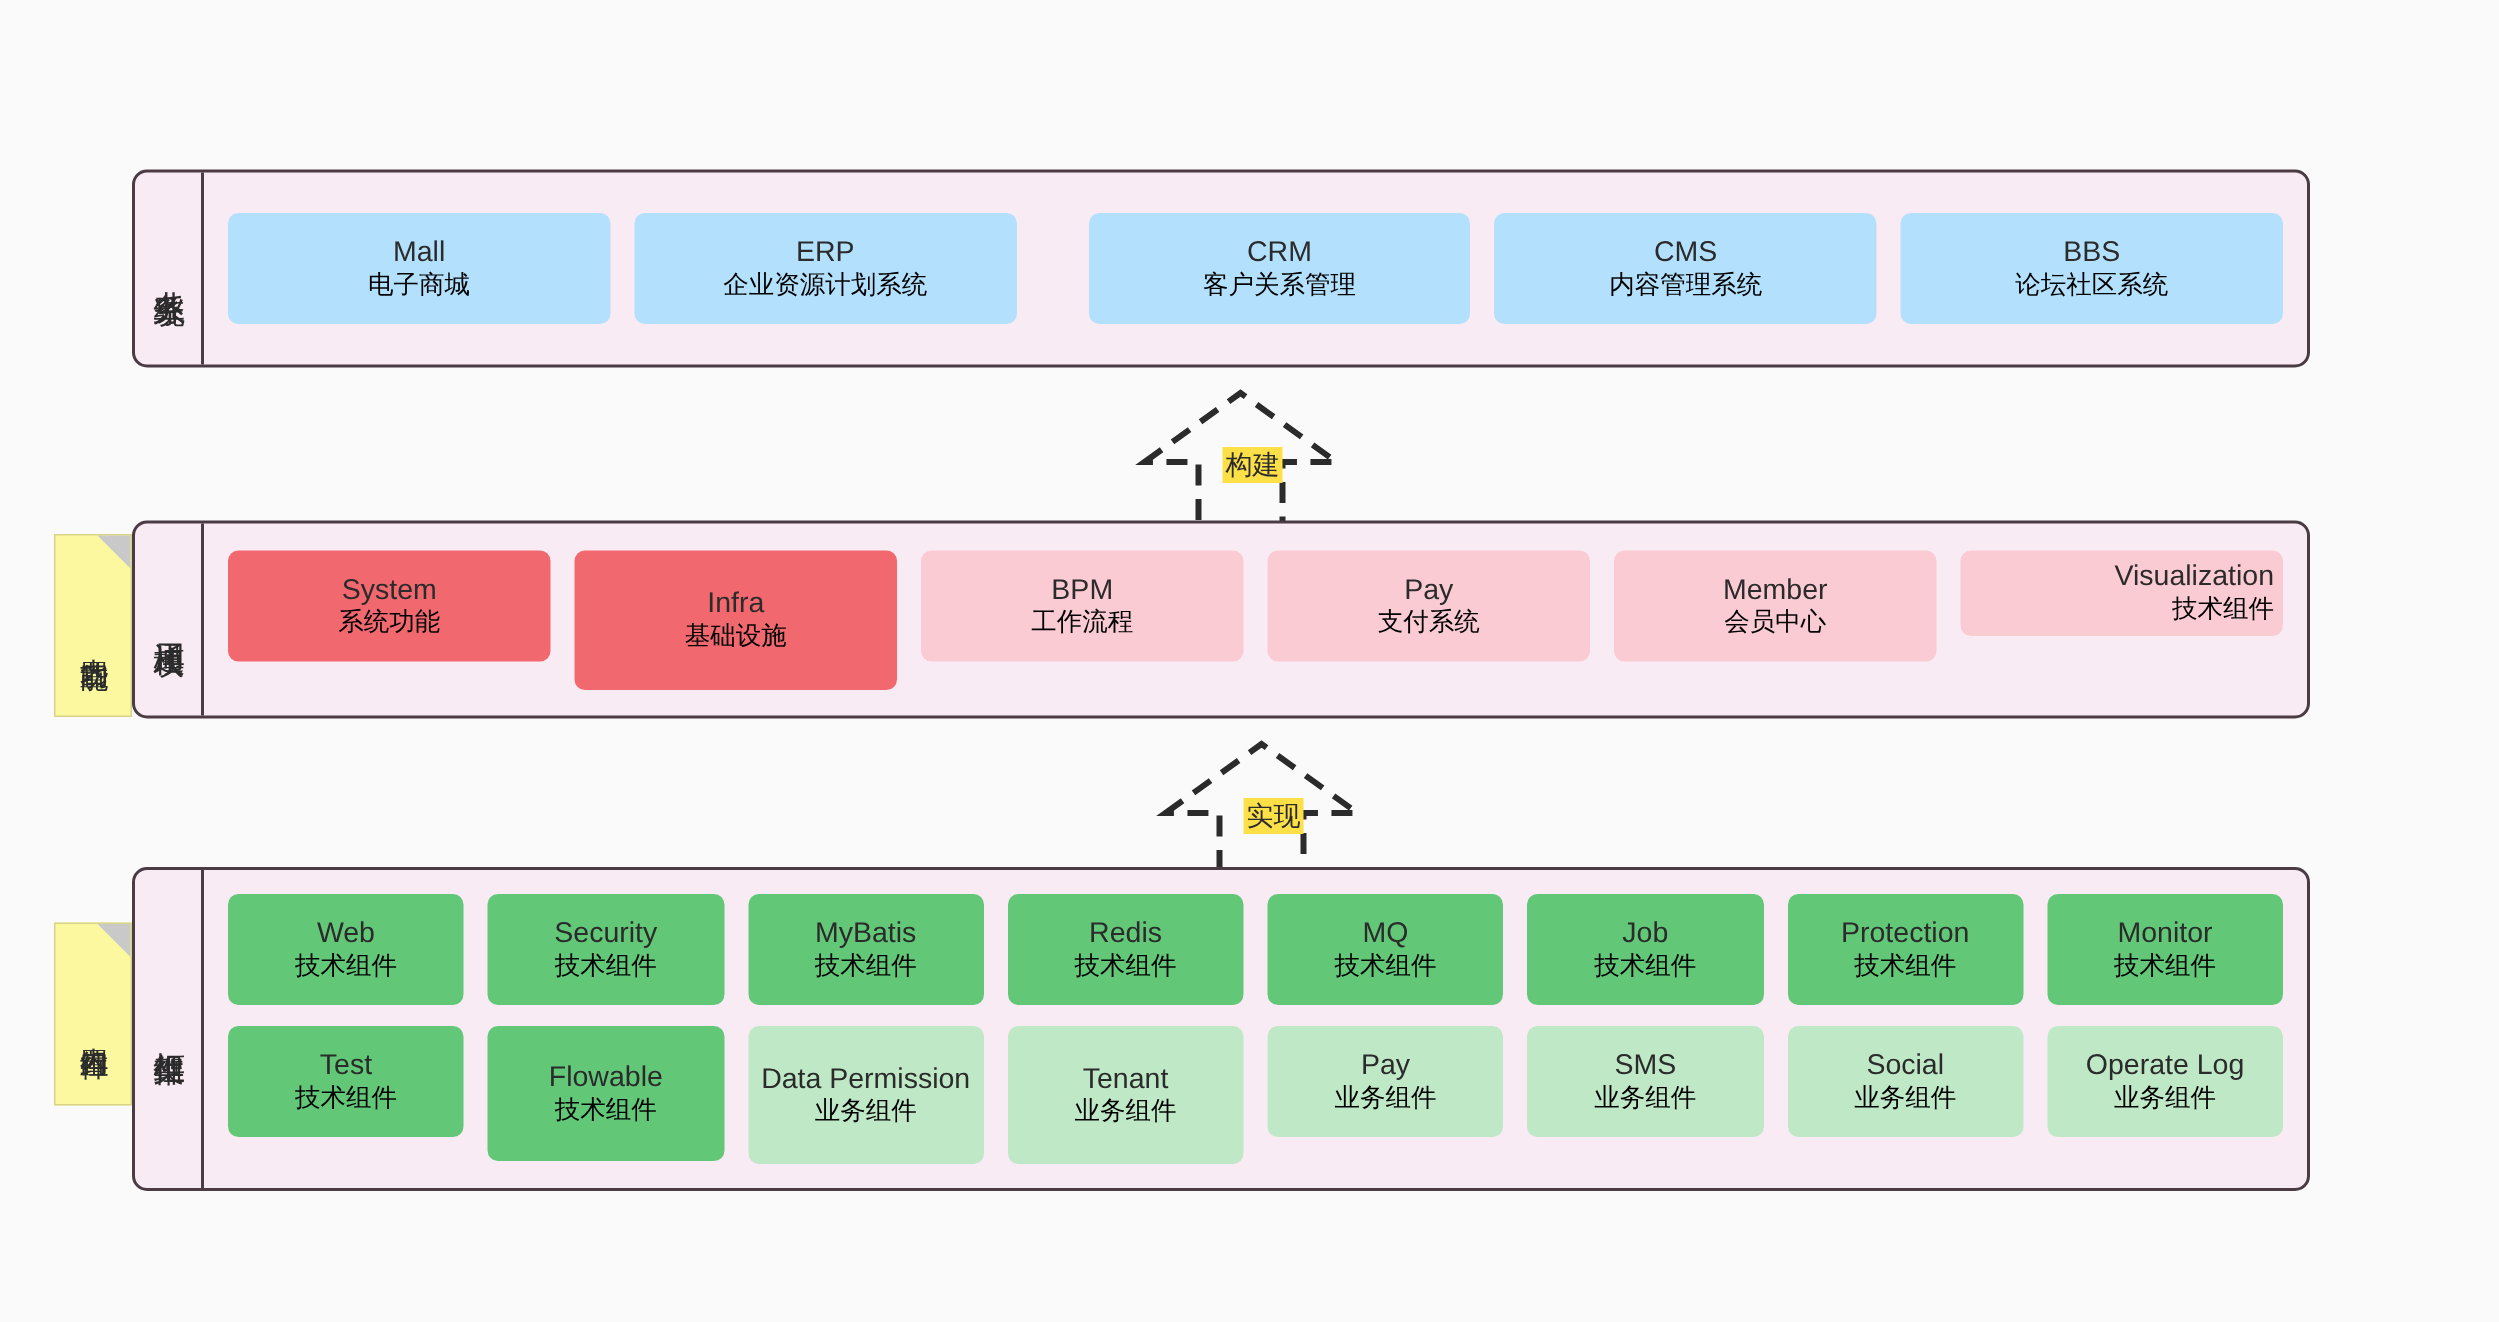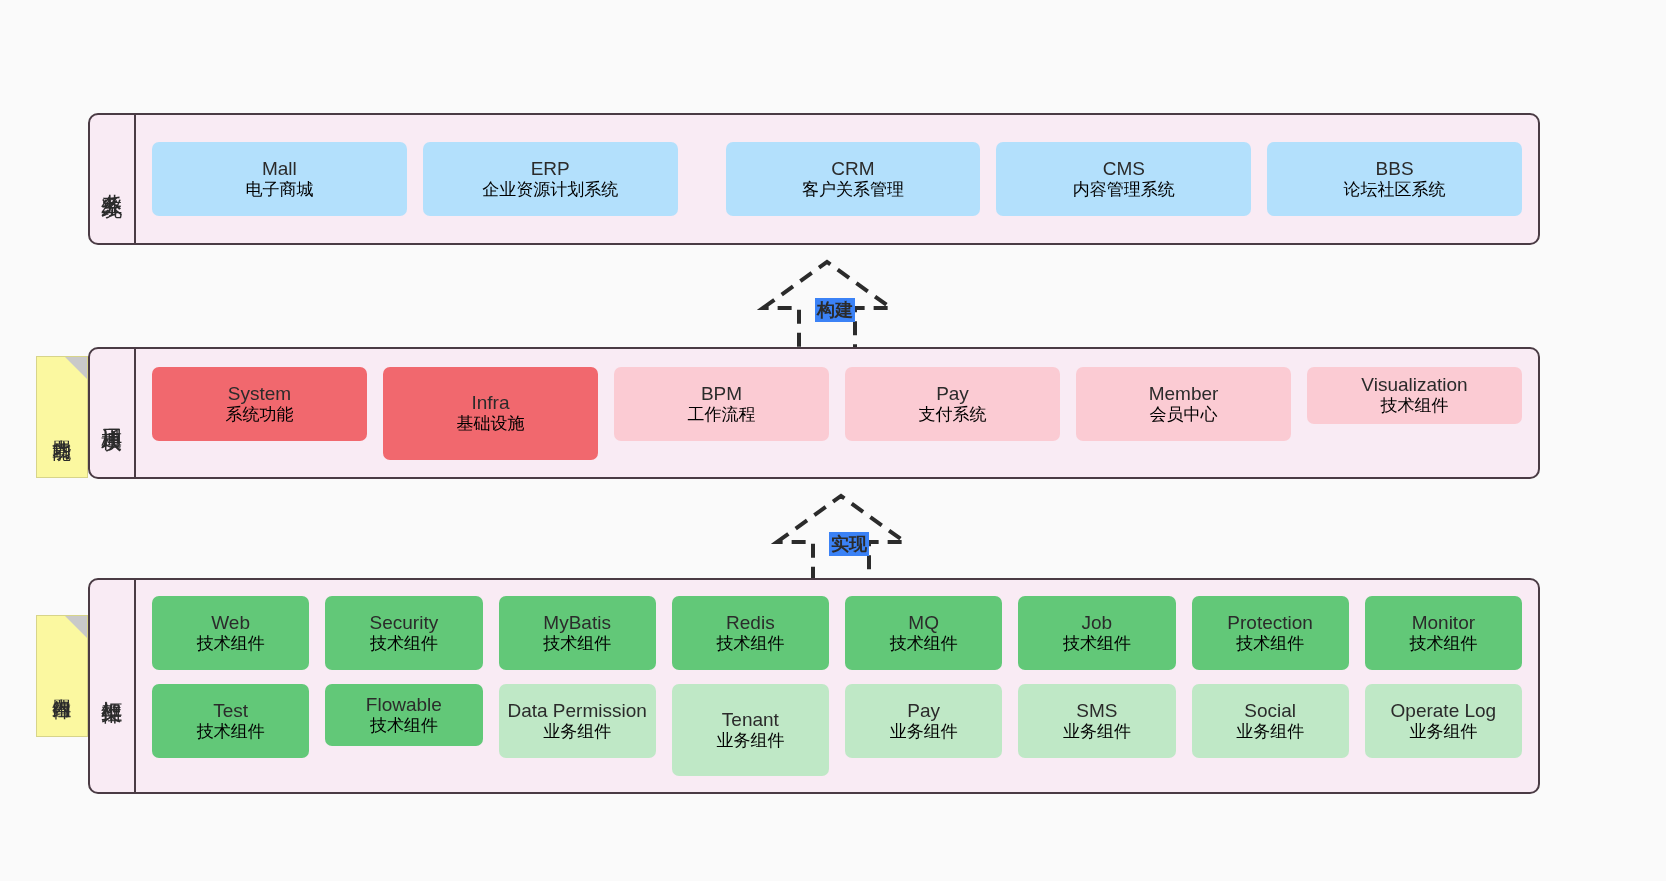--- a/index.html
+++ b/index.html
@@ -128,24 +128,23 @@
     height: 100px;
   }
   .arrow svg { display: block; }
   .arrow .alabel {
     position: absolute;
     left: 50%;
     transform: translateX(-50%);
     top: 40px;
     font-size: 18px;
     color: #2b2b2b;
-    background: #3b82f6;
+    background: #fde047;
     padding: 0 2px;
     white-space: nowrap;
-    font-weight: bold;
   }
 </style>
 </head>
 <body>
 
 <div id="stage">
 
   <div class="layer" id="layer-business" style="left:88px; top:113px; width:1452px; height:132px;">
     <div class="layer-label">业务系统</div>
     <div class="layer-body">
@@ -202,21 +201,21 @@
           <span class="t2">工作流程</span>
         </div>
         <div class="box pink" style="height:74px;">
           <span class="t1">Pay</span>
           <span class="t2">支付系统</span>
         </div>
         <div class="box pink" style="height:74px;">
           <span class="t1">Member</span>
           <span class="t2">会员中心</span>
         </div>
-        <div class="box pink" style="height:57px;">
+        <div class="box pink" style="height:57px;align-items:flex-end;">
           <span class="t1">Visualization</span>
           <span class="t2">技术组件</span>
         </div>
       </div>
     </div>
   </div>
 
   <div class="arrow" style="left:769px; top:492px;">
     <svg width="160" height="100" viewBox="0 0 160 100">
       <path d="M 8 50 L 72 4 L 136 50 L 100 50 L 100 94 L 44 94 L 44 50 Z" fill="none" stroke="#2b2b2b" stroke-width="4" stroke-dasharray="14,9" stroke-linejoin="miter"></path>
@@ -265,25 +264,25 @@
           <span class="t1">Monitor</span>
           <span class="t2">技术组件</span>
         </div>
       </div>
 
       <div class="row">
         <div class="box green" style="height:74px;">
           <span class="t1">Test</span>
           <span class="t2">技术组件</span>
         </div>
-        <div class="box green" style="height:62px;">
+        <div class="box green" style="height:90px;">
           <span class="t1">Flowable</span>
           <span class="t2">技术组件</span>
         </div>
-        <div class="box lgreen" style="height:74px;">
+        <div class="box lgreen" style="height:92px;">
           <span class="t1">Data Permission</span>
           <span class="t2">业务组件</span>
         </div>
         <div class="box lgreen" style="height:92px;">
           <span class="t1">Tenant</span>
           <span class="t2">业务组件</span>
         </div>
         <div class="box lgreen" style="height:74px;">
           <span class="t1">Pay</span>
           <span class="t2">业务组件</span>

